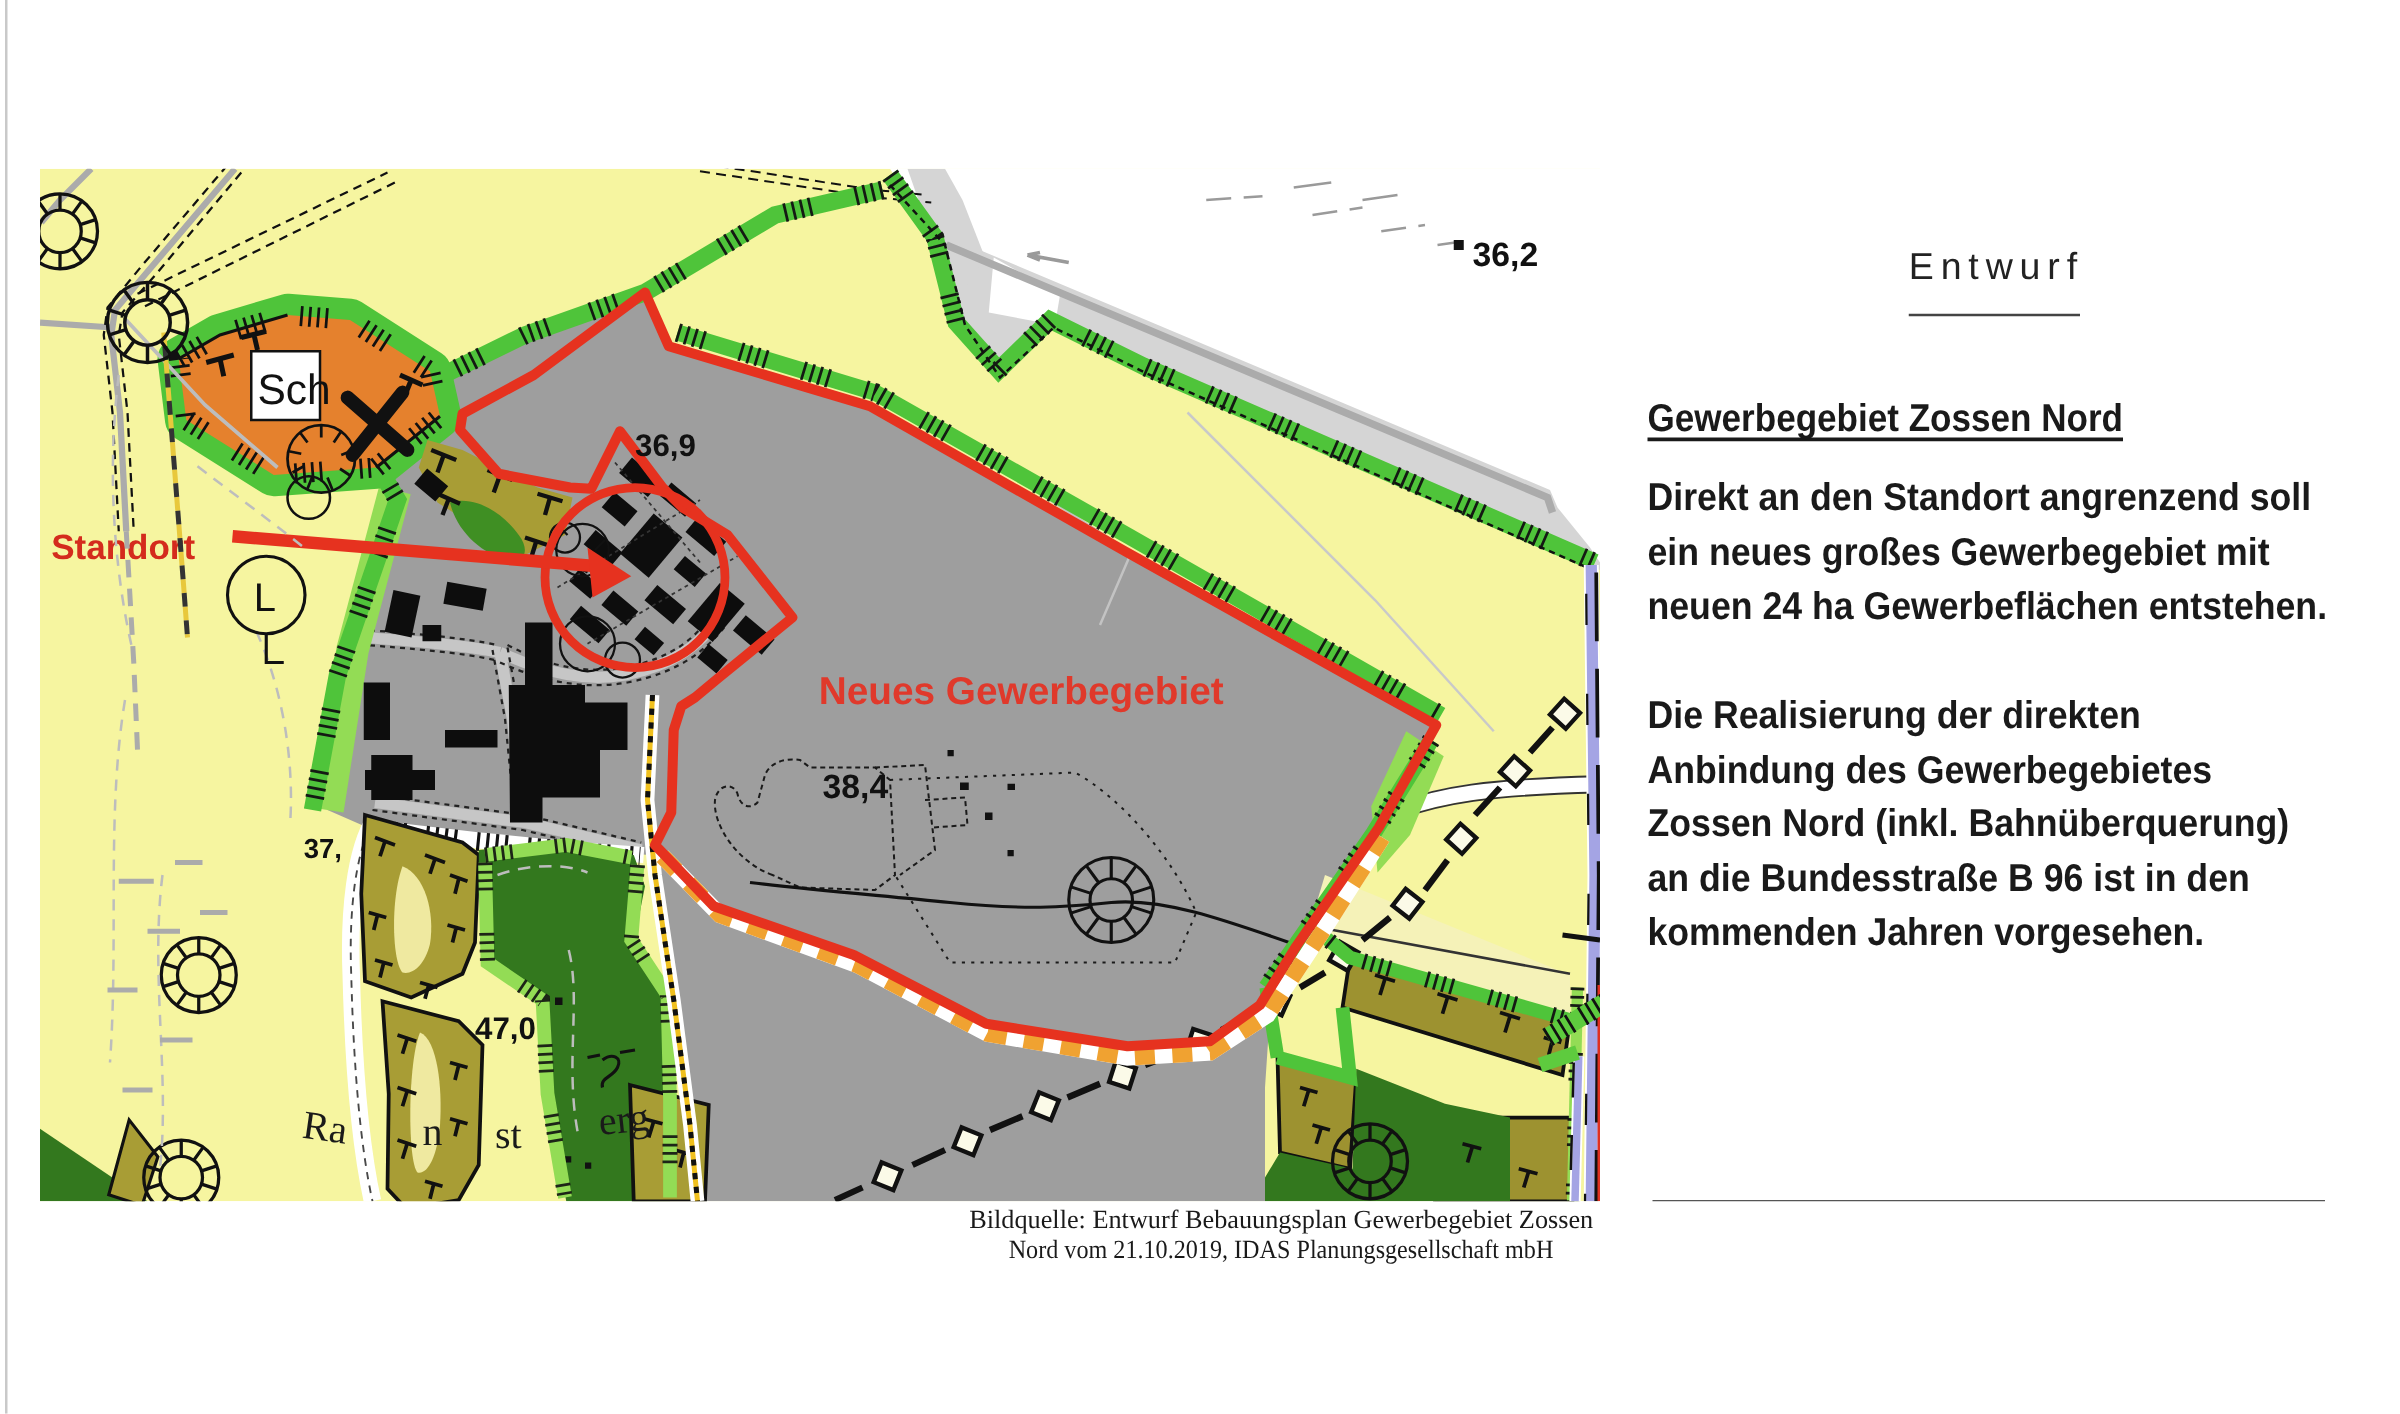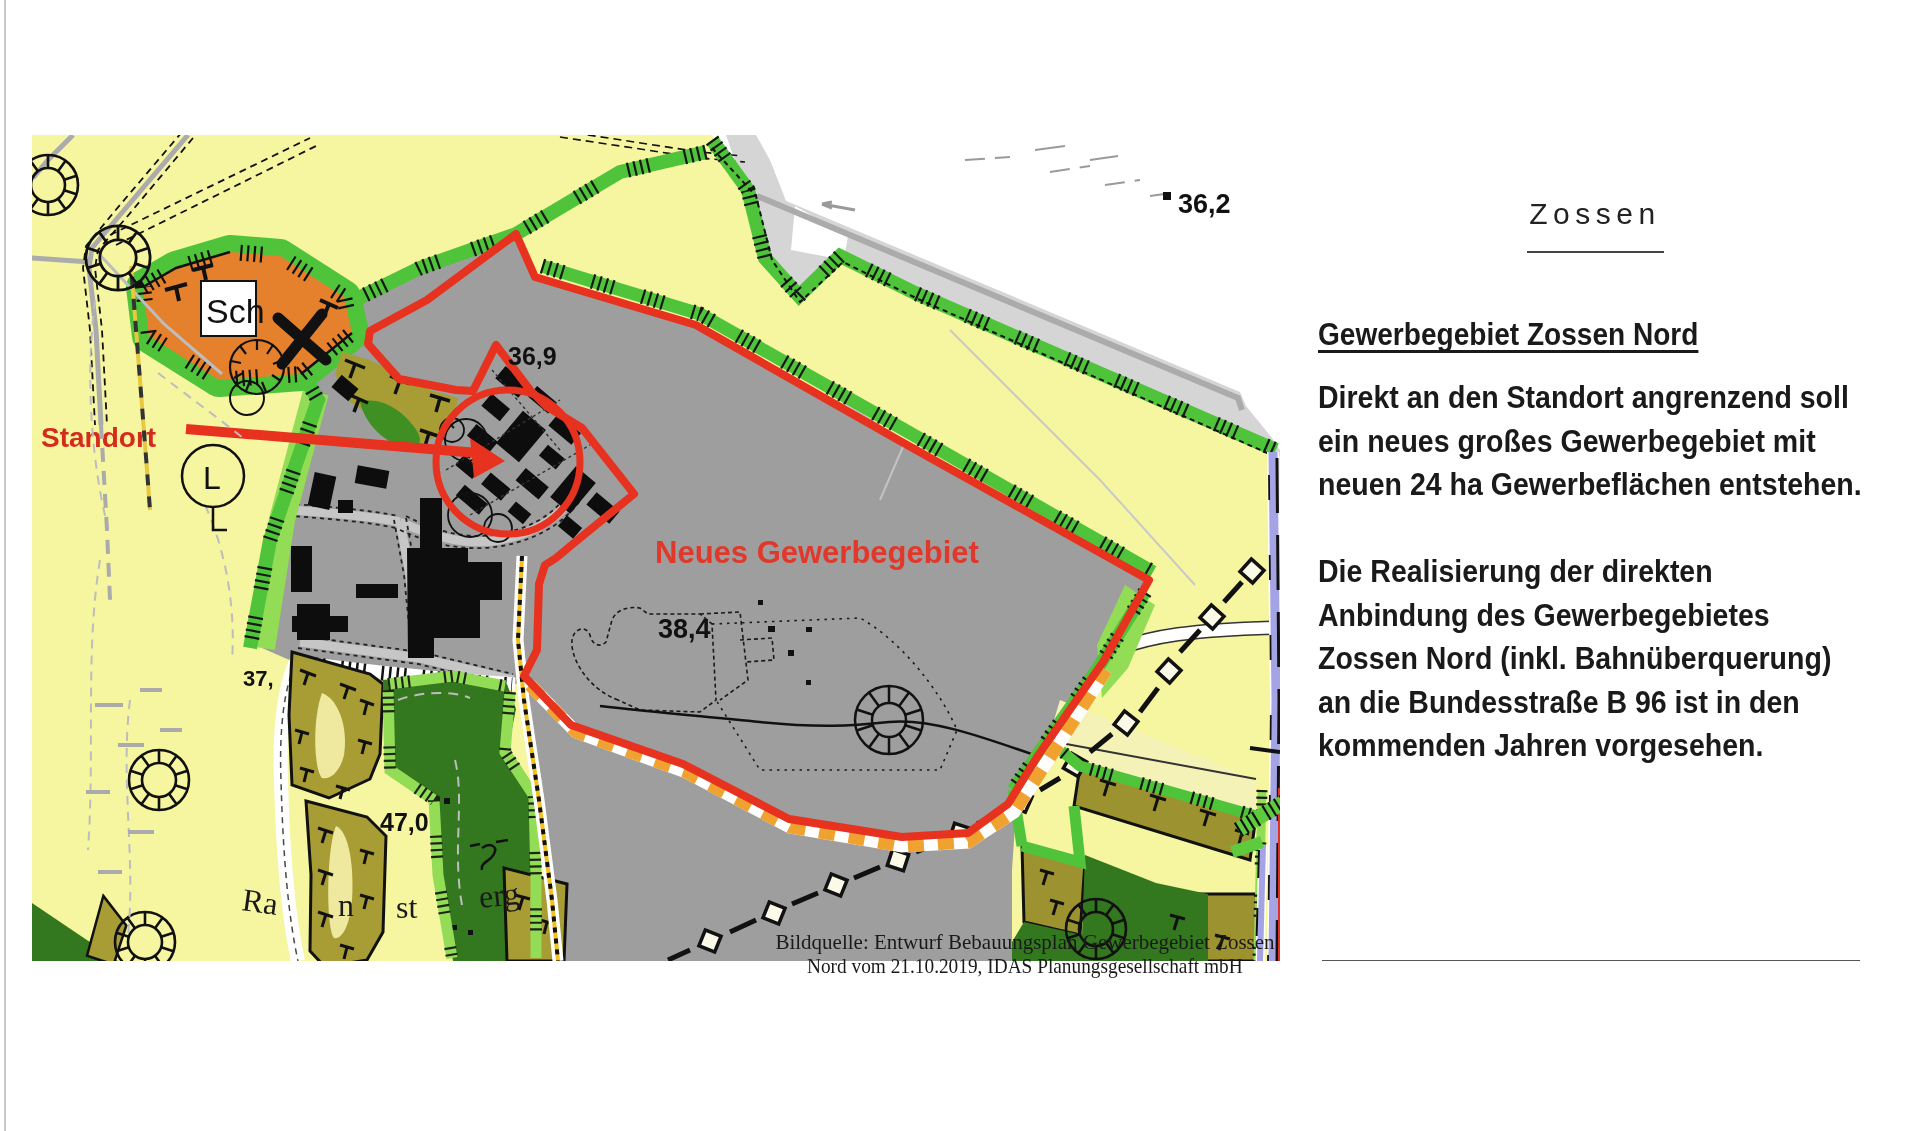--- a/index.html
+++ b/index.html
@@ -378,25 +378,25 @@
 
 <g font-family="Liberation Serif, serif" font-size="32" fill="#1a1a1a">
   <text x="241" y="910" transform="rotate(8 241 910)">Ra</text>
   <text x="338" y="916">n</text>
   <text x="396" y="918">st</text>
   <text x="480" y="908" transform="rotate(-6 480 908)">erg</text>
 </g>
 
 </svg>
 
-<div class="abs" style="left:1527px;top:197px;width:136px;text-align:center;font-size:30px;letter-spacing:5.5px;color:#222;">Zossen</div>
+<div class="abs" style="left:1527px;top:197px;width:136px;text-align:center;font-size:30px;letter-spacing:5.5px;color:#222;">Entwurf</div>
 
 <div class="abs" style="left:1527px;top:251px;width:137px;height:2px;background:#444;"></div>
 
 <div class="abs" style="left:1318px;top:317px;font-size:31px;font-weight:bold;color:#1a1a1a;text-decoration:underline;text-decoration-skip-ink:none;text-decoration-thickness:3px;text-underline-offset:5px;transform:scaleX(0.905);transform-origin:left top;white-space:nowrap;">Gewerbegebiet Zossen Nord</div>
 
 <div class="abs" style="left:1318px;top:376px;font-size:31px;font-weight:bold;color:#1a1a1a;line-height:43.5px;transform:scaleX(0.92);transform-origin:left top;white-space:nowrap;">Direkt an den Standort angrenzend soll<br>ein neues großes Gewerbegebiet mit<br>neuen 24 ha Gewerbeflächen entstehen.</div>
 
 <div class="abs" style="left:1318px;top:550px;font-size:31px;font-weight:bold;color:#1a1a1a;line-height:43.5px;transform:scaleX(0.92);transform-origin:left top;white-space:nowrap;">Die Realisierung der direkten<br>Anbindung des Gewerbegebietes<br>Zossen Nord (inkl. Bahnüberquerung)<br>an die Bundesstraße B 96 ist in den<br>kommenden Jahren vorgesehen.</div>
 
 <div class="abs" style="left:1322px;top:960px;width:538px;height:1px;background:#555;"></div>
 
-<div class="abs" style="left:700px;top:930px;width:650px;text-align:center;font-family:'Liberation Serif',serif;font-size:21px;color:#1a1a1a;line-height:24px;">Bildquelle: Entwurf Bebauungsplan Gewerbegebiet Zossen<br><span style="display:inline-block;transform:scaleX(0.92);">Nord vom 21.10.2019, IDAS Planungsgesellschaft mbH</span></div>
+<div class="abs" style="left:700px;top:963px;width:650px;text-align:center;font-family:'Liberation Serif',serif;font-size:21px;color:#1a1a1a;line-height:24px;">Bildquelle: Entwurf Bebauungsplan Gewerbegebiet Zossen<br><span style="display:inline-block;transform:scaleX(0.92);">Nord vom 21.10.2019, IDAS Planungsgesellschaft mbH</span></div>
 
 </body></html>

